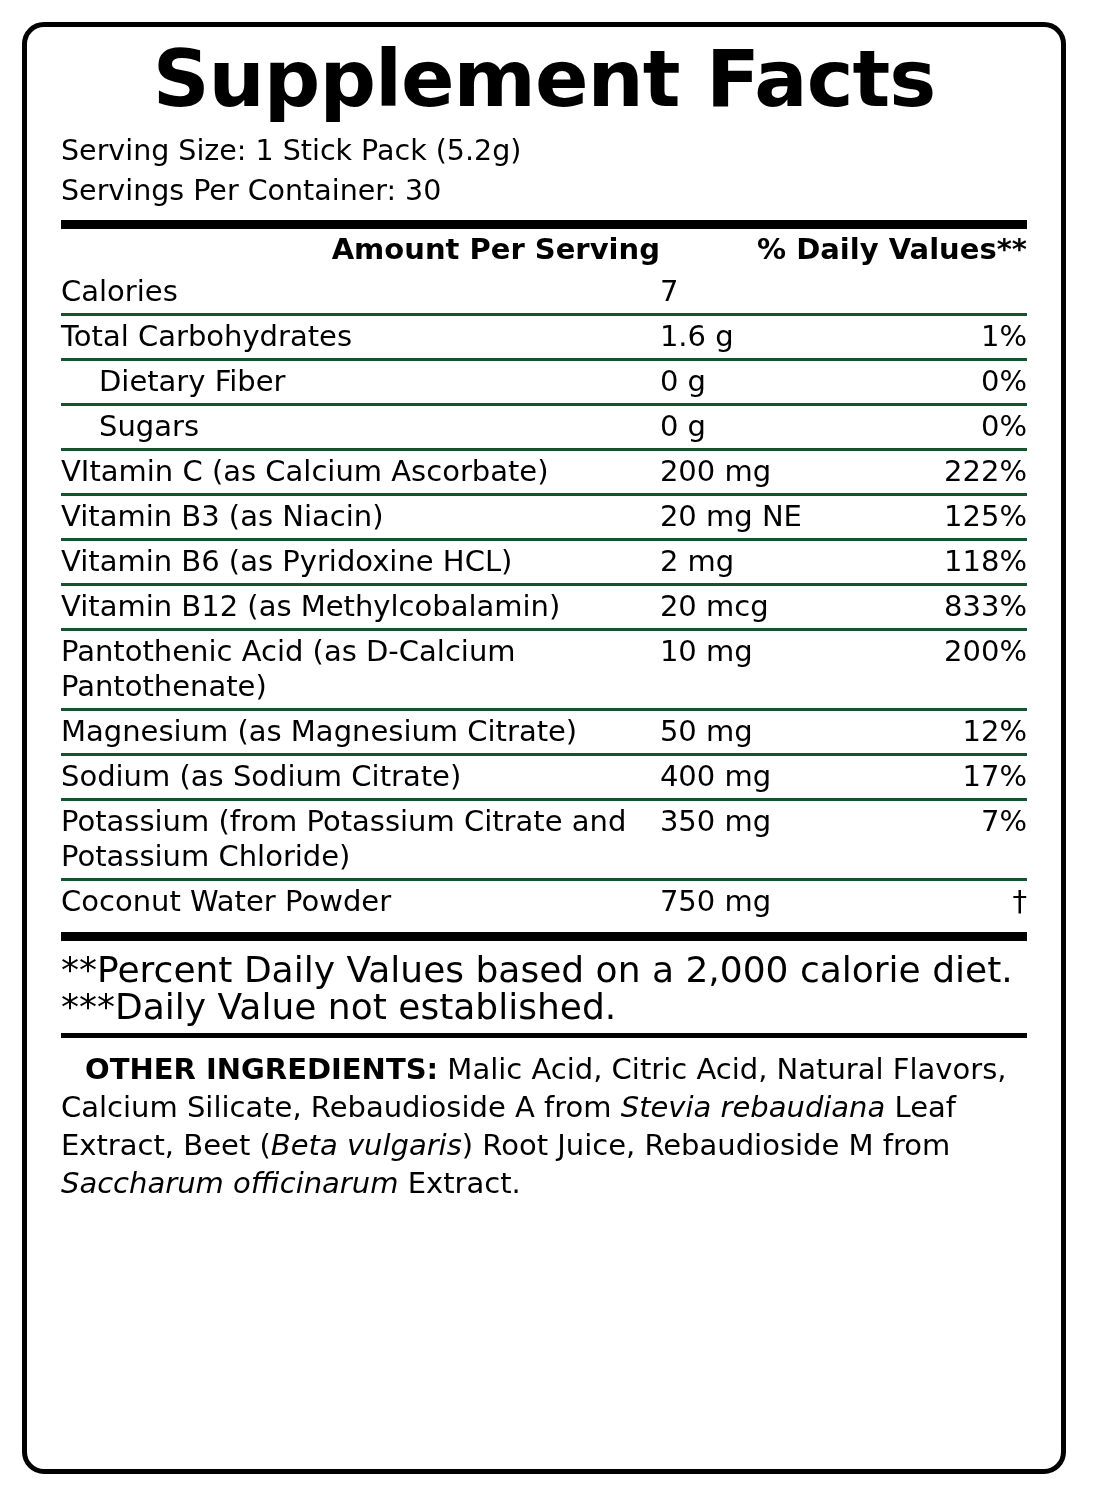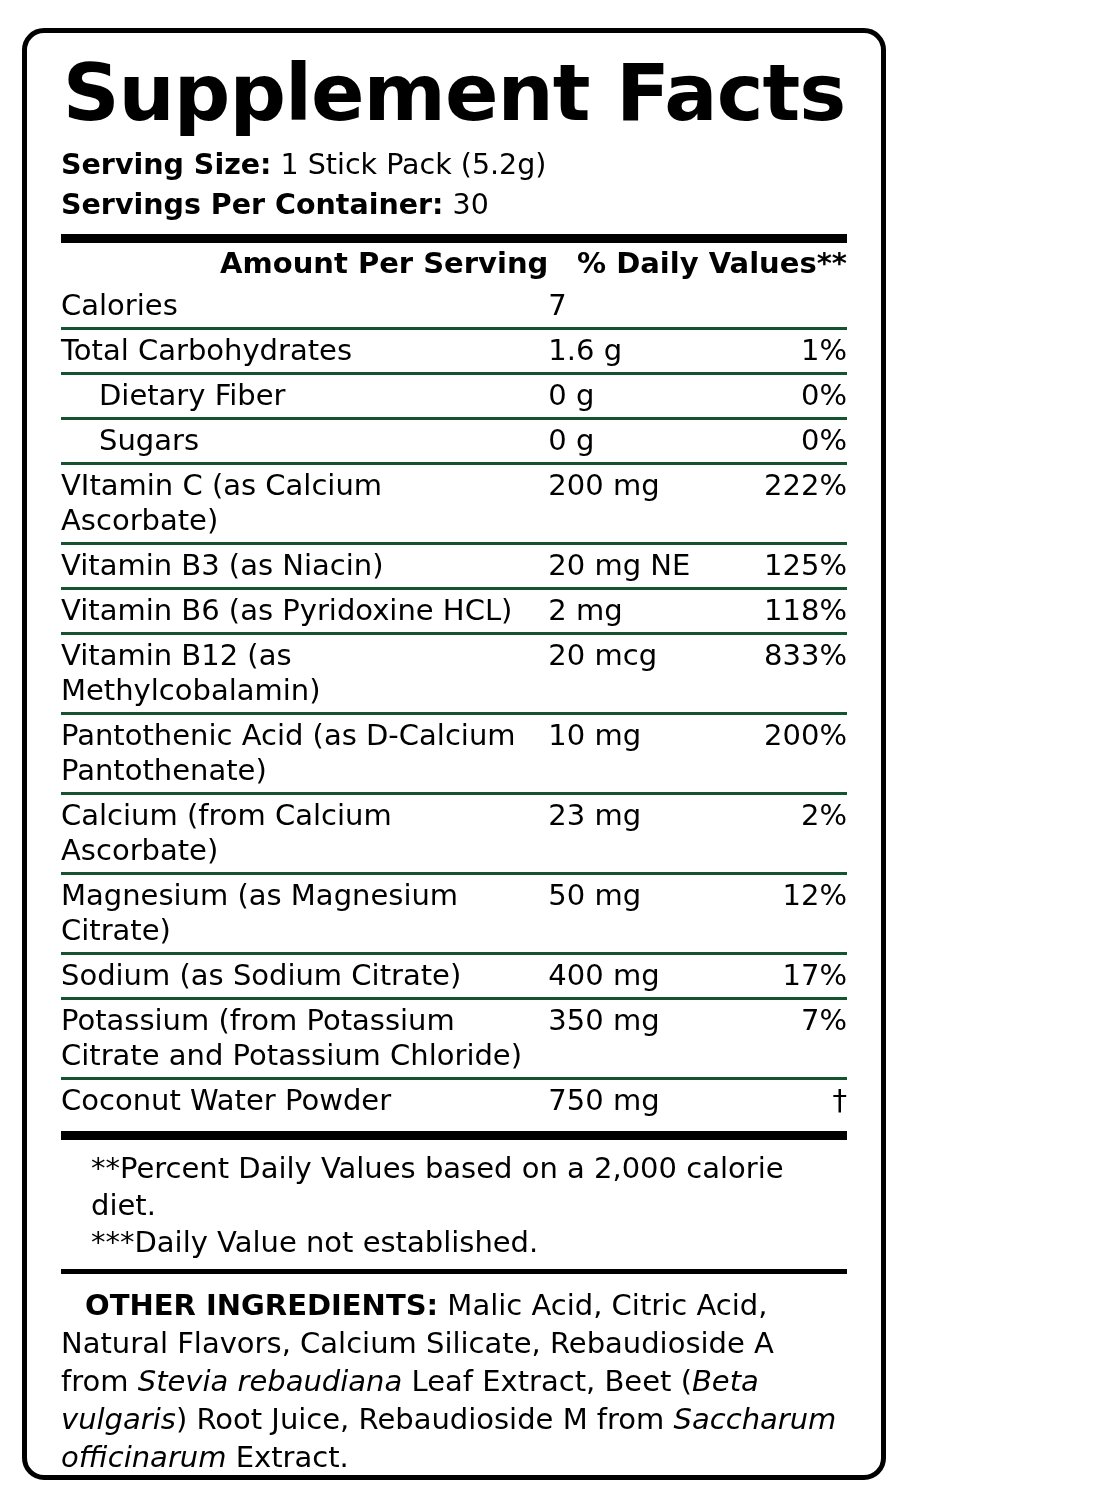--- a/index.html
+++ b/index.html
@@ -11,48 +11,48 @@
     width: 1105px;
     height: 1500px;
     font-family: "DejaVu Sans", sans-serif;
     color: #000000;
     overflow: hidden;
   }
 
   .panel {
     position: absolute;
     left: 22px;
-    top: 28px;
-    width: 864px;
+    top: 22px;
+    width: 1044px;
     height: 1452px;
     box-sizing: border-box;
     border: 5px solid #000000;
     border-radius: 22px;
     background: #ffffff;
-    padding: 14px 34px 10px 34px;
+    padding: 6px 34px 10px 34px;
   }
 
   .title {
     font-family: "DejaVu Sans", sans-serif;
     font-weight: bold;
     font-size: 79px;
     line-height: 92px;
     letter-spacing: -1px;
     text-align: center;
     white-space: nowrap;
     margin: 0 0 4px 0;
   }
 
   .serving-lines {
     margin: 6px 0 0 0;
     font-size: 28.5px;
     line-height: 40px;
   }
   .serving-lines .lbl {
-    font-weight: bold;
+    font-weight: normal;
   }
 
   .rule-thick {
     height: 9px;
     background: #000;
     margin: 9px 0 0 0;
   }
   .rule-med {
     height: 5px;
     background: #000;
@@ -95,25 +95,24 @@
   }
   tr.first-row td {
     border-top: none;
   }
 
   .indent { padding-left: 38px !important; }
 
   .amt { padding-left: 6px; }
 
   .footnotes {
-    font-size: 29px;
+    font-size: 36px;
     line-height: 37px;
     padding-top: 10px;
     padding-bottom: 8px;
-    margin-left: 30px;
   }
 
   .other {
     font-size: 29px;
     line-height: 38px;
     padding-top: 12px;
   }
   .other .hdr-label {
     font-weight: bold;
     margin-left: 24px;
@@ -196,25 +195,20 @@
           <td class="col-name">Vitamin B12 (as Methylcobalamin)</td>
           <td class="col-amt amt">20 mcg</td>
           <td class="col-dv">833%</td>
         </tr>
         <tr class="row">
           <td class="col-name">Pantothenic Acid (as D-Calcium Pantothenate)</td>
           <td class="col-amt amt">10 mg</td>
           <td class="col-dv">200%</td>
         </tr>
         <tr class="row">
-          <td class="col-name">Calcium (from Calcium Ascorbate)</td>
-          <td class="col-amt amt">23 mg</td>
-          <td class="col-dv">2%</td>
-        </tr>
-        <tr class="row">
           <td class="col-name">Magnesium (as Magnesium Citrate)</td>
           <td class="col-amt amt">50 mg</td>
           <td class="col-dv">12%</td>
         </tr>
         <tr class="row">
           <td class="col-name">Sodium (as Sodium Citrate)</td>
           <td class="col-amt amt">400 mg</td>
           <td class="col-dv">17%</td>
         </tr>
         <tr class="row">

